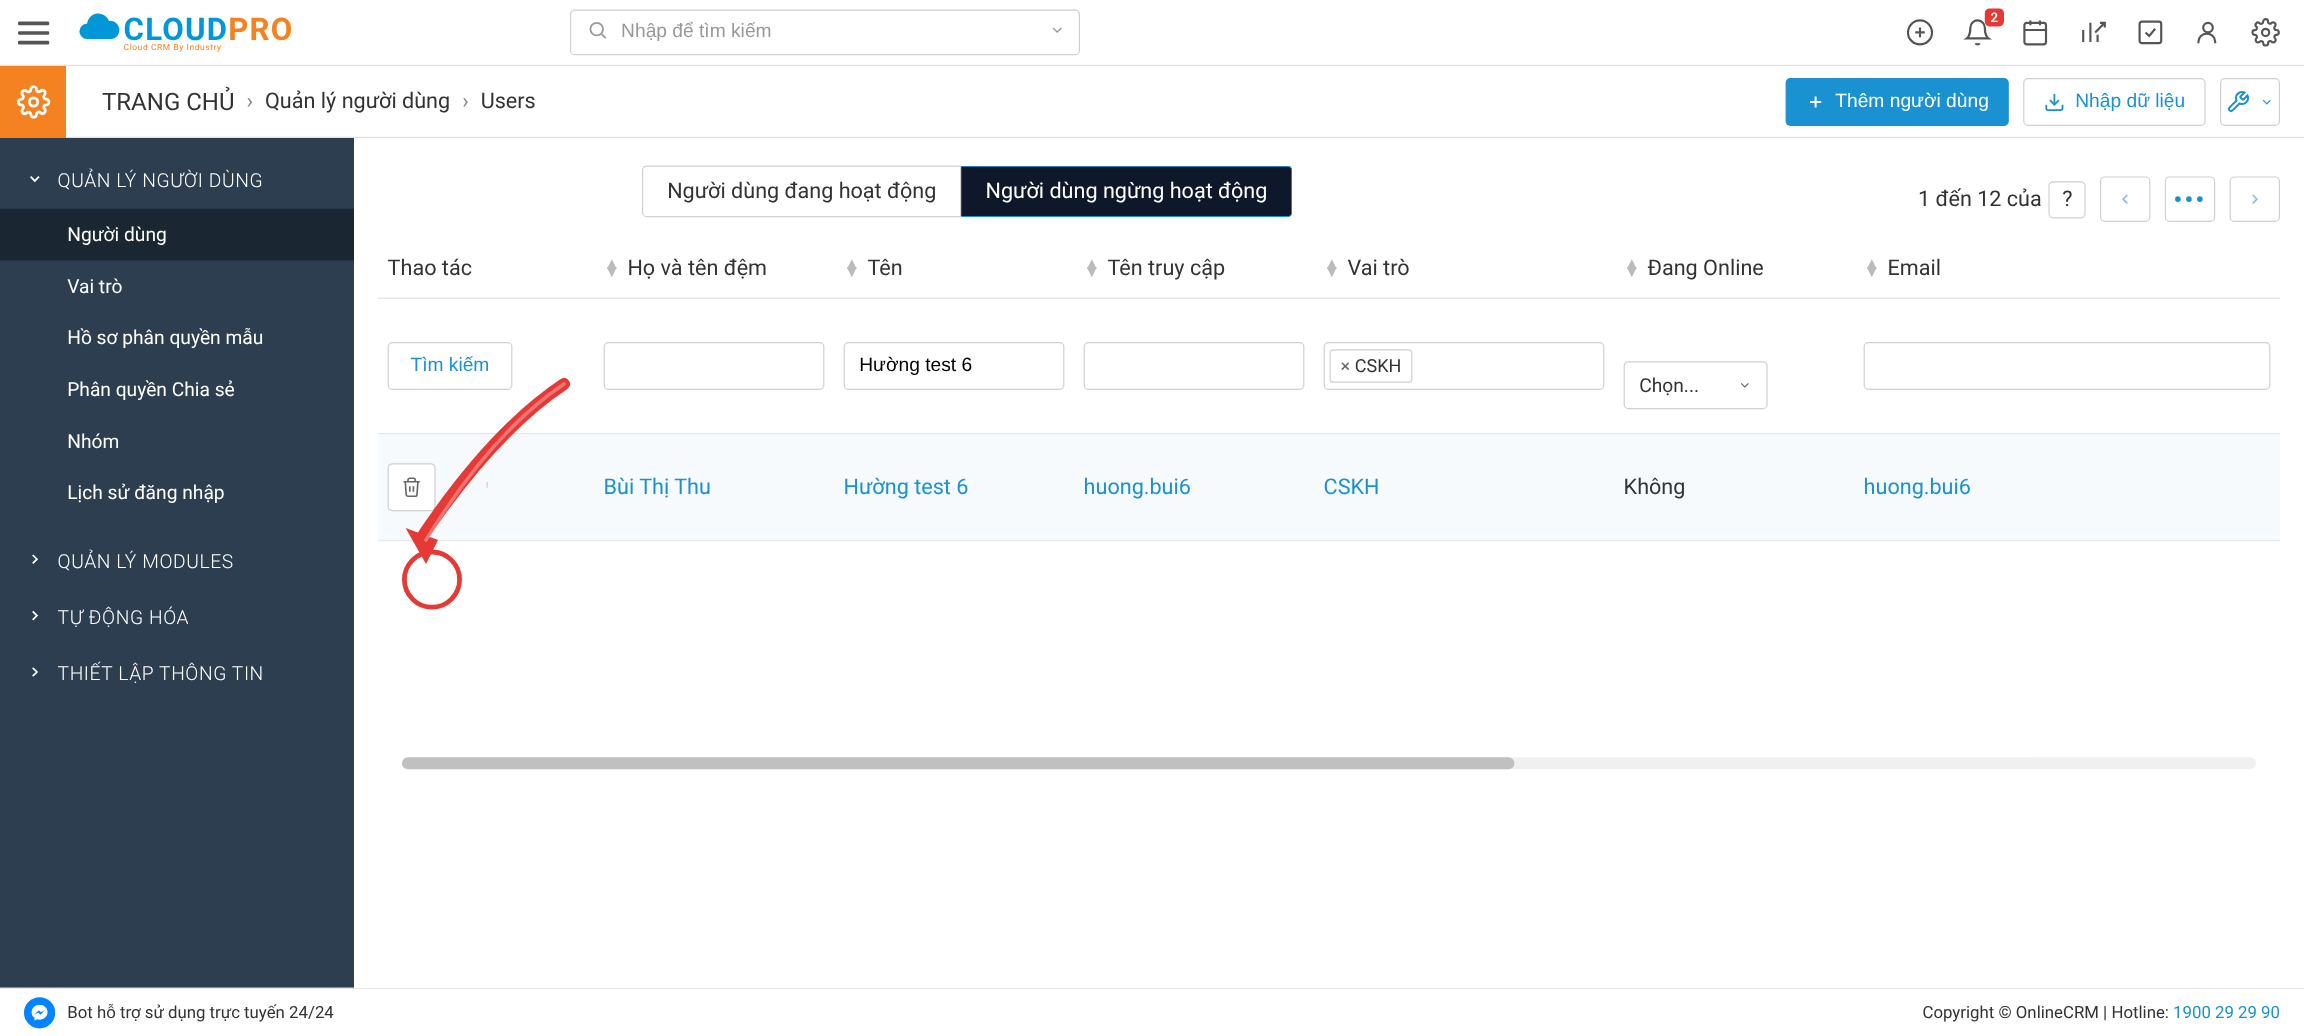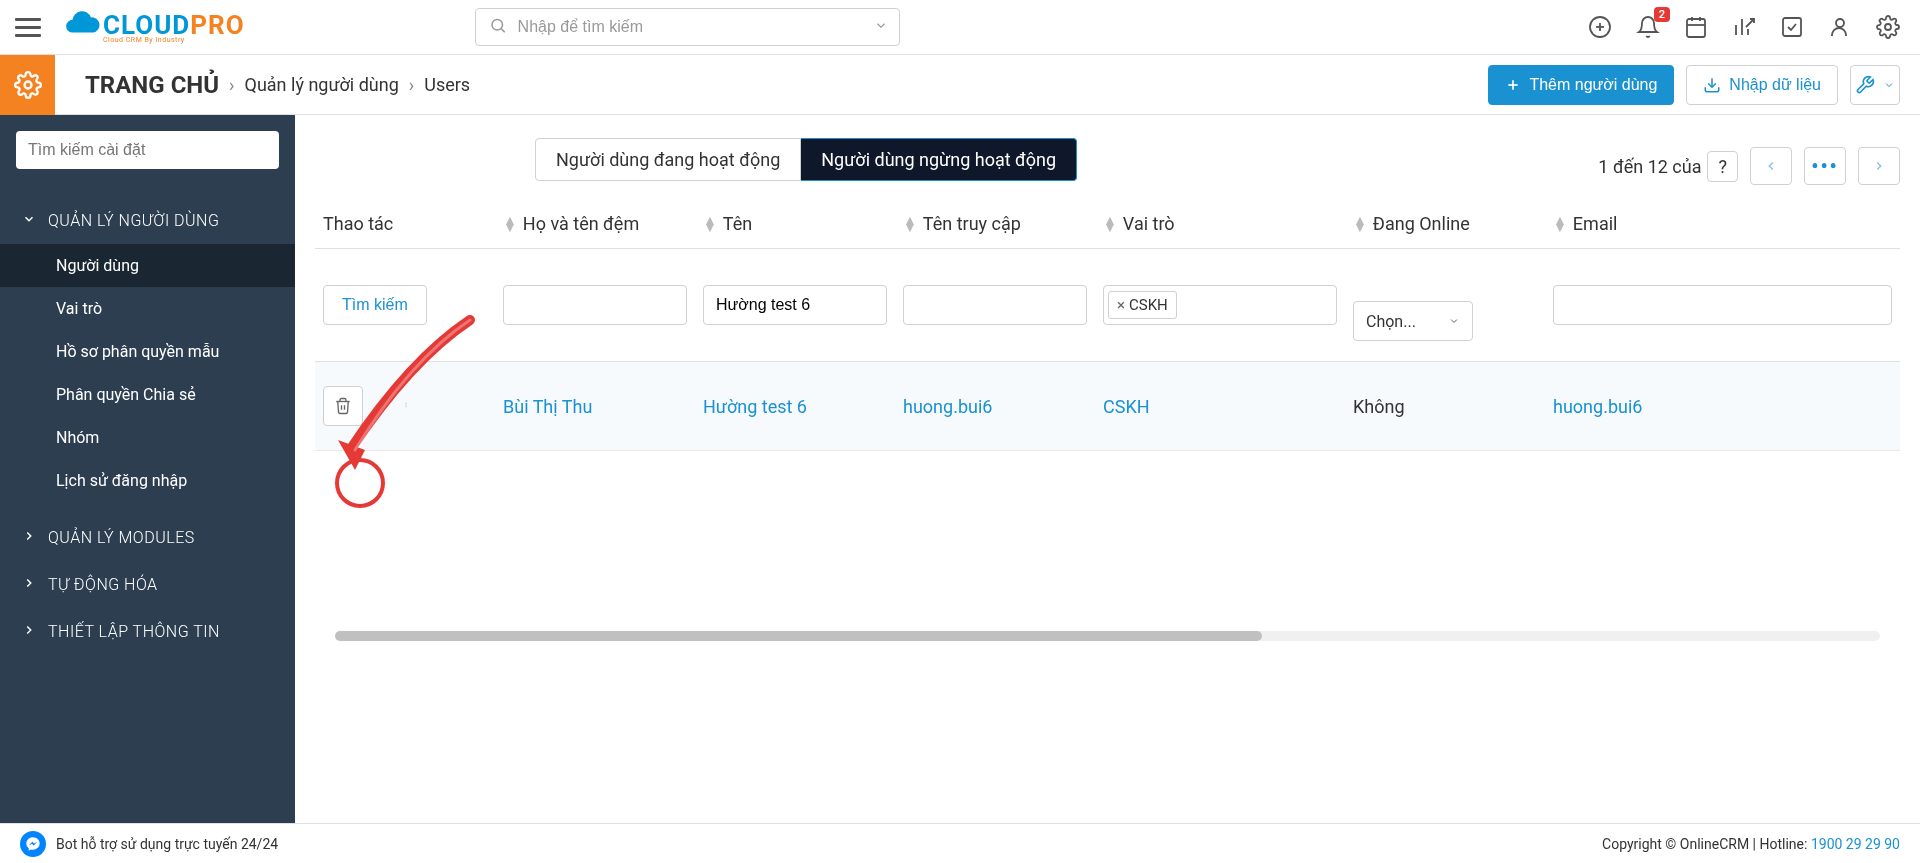--- a/index.html
+++ b/index.html
@@ -23,21 +23,21 @@
 .search-icon { position: absolute; left: 14px; top: 50%; transform: translateY(-50%); color: #999; }
 .search-chevron { position: absolute; right: 12px; top: 50%; transform: translateY(-50%); color: #999; }
 .header-icons { margin-left: auto; display: flex; align-items: center; gap: 24px; padding-right: 20px; }
 .hicon { color: #555; cursor: pointer; position: relative; display: flex; align-items: center; justify-content: center; }
 .badge { position: absolute; top: -8px; right: -10px; background: #e53935; color: #fff; font-size: 11px; font-weight: 600; border-radius: 4px; padding: 1px 5px; }
 
 
 .subheader { height: 60px; display: flex; align-items: center; border-bottom: 1px solid #e0e0e0; }
 .gear-side { width: 55px; height: 60px; background: #f58220; display: flex; align-items: center; justify-content: center; }
 .breadcrumb { display: flex; align-items: center; gap: 10px; margin-left: 30px; font-size: 18px; }
-.bc-home { font-weight: 700; font-size: 24px; text-align: center; }
+.bc-home { font-weight: 400; font-size: 20px; text-align: center; }
 .bc-sep { color: #888; }
 .bc-item { color: #333; }
 .subheader-actions { margin-left: auto; display: flex; gap: 12px; padding-right: 20px; }
 .btn { height: 40px; border-radius: 4px; border: 1px solid #d0d0d0; background: #fff; display: inline-flex; align-items: center; padding: 0 16px; cursor: pointer; font-size: 16px; gap: 8px; }
 .btn-primary { background: #1a91d1; color: #fff; border-color: #1a91d1; }
 .btn-link { color: #1a91d1; }
 .btn-icon { width: 50px; justify-content: center; padding: 0; }
 
 
 .layout { display: flex; height: calc(863px - 55px - 60px - 40px); }
@@ -228,23 +228,20 @@
         </svg>
       <svg width="12" height="12" viewBox="0 0 24 24" fill="none" stroke="#1a91d1" stroke-width="2">
           <polyline points="6 9 12 15 18 9"></polyline>
         </svg>
     </button>
   </div>
 </div>
 
 <div class="layout">
   <div class="sidebar">
-    <div class="sidebar-search">
-      <input placeholder="Tìm kiếm cài đặt" style="">
-    </div>
     <div class="side-section">
       <div class="side-header">
         <span class="chev"><svg width="14" height="14" viewBox="0 0 24 24" fill="none" stroke="#fff" stroke-width="2.5">
               <polyline points="6 9 12 15 18 9"></polyline>
             </svg></span>
         <span>QUẢN LÝ NGƯỜI DÙNG</span>
       </div>
       <div class="side-item active">Người dùng</div>
       <div class="side-item">Vai trò</div>
       <div class="side-item">Hồ sơ phân quyền mẫu</div>

